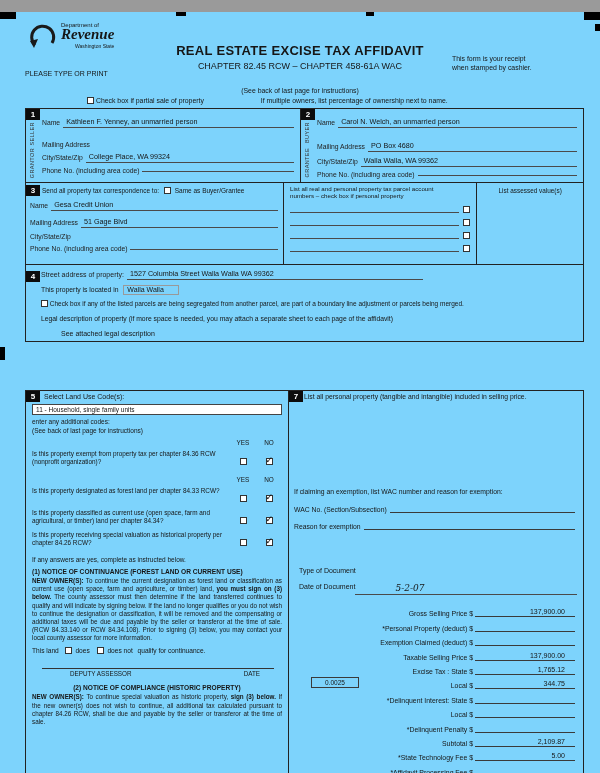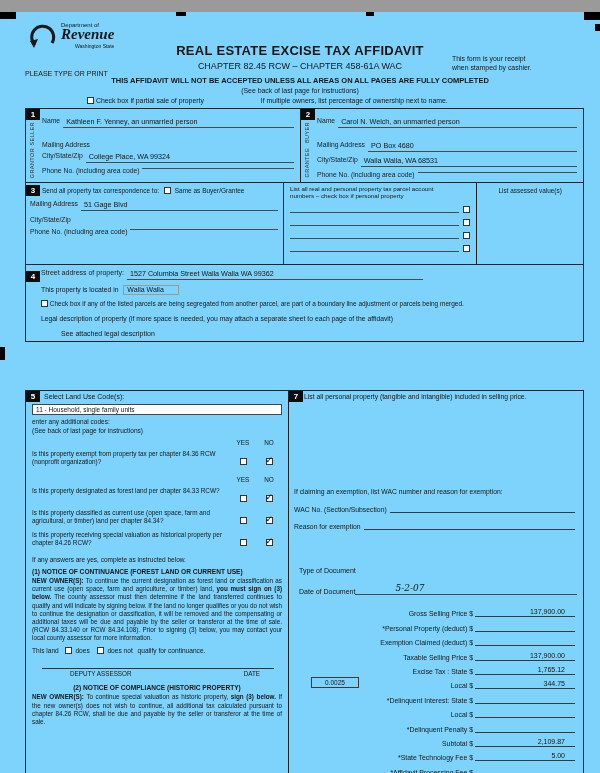--- a/index.html
+++ b/index.html
@@ -6,21 +6,21 @@
   html,body{background:#9a9a9a}
   .page{position:relative;width:600px;height:773px;margin:12px auto;background:#7dd3fc;overflow:hidden;
         font-family:"Liberation Sans","DejaVu Sans",sans-serif;color:#161616}
   .abs{position:absolute}
   .mark{position:absolute;background:#000}
   .numbox{position:absolute;width:14px;height:11px;background:#0c0c0c;color:#fff;font-size:8px;
           font-weight:bold;text-align:center;line-height:11px;z-index:3}
   .cb{display:inline-block;width:7px;height:7px;border:1px solid #333;background:#fff;
       vertical-align:-1px;position:relative;flex:none}
   .cb i{font-style:normal;font-size:9px;line-height:9px;position:absolute;left:-1px;top:-3px;color:#111}
-  .frow{display:flex;align-items:flex-start;font-size:6.8px}
+  .frow{display:flex;align-items:center;font-size:6.8px}
   .fl{white-space:nowrap;margin-right:3px;color:#222}
   .fv{flex:1;border-bottom:1px solid #4a4a4a;padding:0 2px 1px 3px;white-space:nowrap;font-size:7.2px}
   .vcol{position:absolute;left:0;top:11px;bottom:2px;width:12px;display:flex;flex-direction:column;
         justify-content:space-around;align-items:center}
   .vtext{writing-mode:vertical-rl;transform:rotate(180deg);font-size:5.5px;letter-spacing:.4px;color:#333}
   .qrow{display:flex;align-items:flex-start;margin-top:4px}
   .qtext{flex:1;font-size:6.4px;line-height:1.25;padding-right:2px}
   .qcell{width:26px;text-align:center;flex:none}
   .ynhead{display:flex;font-size:6.4px}
   .ynhead .sp{flex:1}
@@ -63,21 +63,20 @@
   <div class="abs" style="left:140px;top:31px;width:320px;text-align:center">
     <div style="font-size:13px;font-weight:bold;letter-spacing:.3px">REAL ESTATE EXCISE TAX AFFIDAVIT</div>
     <div style="font-size:9px;margin-top:3px">CHAPTER 82.45 RCW – CHAPTER 458-61A WAC</div>
   </div>
 
   <div class="abs" style="left:452px;top:42px;width:128px;font-size:6.9px;line-height:1.35">
     <div>This form is your receipt</div>
     <div>when stamped by cashier.</div>
   </div>
 
-  <div class="abs" style="left:0;top:64px;width:600px;text-align:center;font-size:7.5px;font-weight:bold">THIS AFFIDAVIT WILL NOT BE ACCEPTED UNLESS ALL AREAS ON ALL PAGES ARE FULLY COMPLETED</div>
   <div class="abs" style="left:0;top:75px;width:600px;text-align:center;font-size:6.9px">(See back of last page for instructions)</div>
 
   <div class="abs" style="left:25px;top:85px;width:559px;font-size:6.9px">
     <span style="margin-left:62px">
       <span class="cb"></span>
       <span>Check box if partial sale of property</span>
     </span>
     <span style="margin-left:55px">If multiple owners, list percentage of ownership next to name.</span>
   </div>
 
@@ -119,39 +118,43 @@
           <div class="frow">
             <span class="fl">Name</span>
             <span class="fv">Carol N. Welch, an unmarried person</span>
           </div>
           <div class="frow" style="margin-top:13px">
             <span class="fl">Mailing Address</span>
             <span class="fv">PO Box 4680</span>
           </div>
           <div class="frow" style="margin-top:4px">
             <span class="fl">City/State/Zip</span>
-            <span class="fv">Walla Walla, WA 68531</span>
+            <span class="fv">Walla Walla, WA 99362</span>
           </div>
           <div class="frow" style="margin-top:4px">
             <span class="fl">Phone No. (including area code)</span>
             <span class="fv"></span>
           </div>
         </div>
       </div>
     </div>
 
     <div style="display:flex;height:82px;border-bottom:1px solid #222">
       <div style="width:258px;position:relative">
         <div class="numbox" style="left:0;top:2px">3</div>
         <div style="margin:4px 5px 0 16px;font-size:6.5px">
           <span>Send all property tax correspondence to:</span>
           <span class="cb" style="margin:0 2px 0 3px"></span>
           <span>Same as Buyer/Grantee</span>
         </div>
         <div style="margin:6px 5px 0 4px">
+          <div class="frow">
+            <span class="fl">Name</span>
+            <span class="fv">Gesa Credit Union</span>
+          </div>
           <div class="frow" style="margin-top:6px">
             <span class="fl">Mailing Address</span>
             <span class="fv">51 Gage Blvd</span>
           </div>
           <div class="frow" style="margin-top:5px">
             <span class="fl">City/State/Zip</span>
           </div>
           <div class="frow" style="margin-top:5px">
             <span class="fl">Phone No. (including area code)</span>
             <span class="fv"></span>
@@ -291,21 +294,21 @@
         <div style="display:flex;align-items:flex-end;margin-top:8px;font-size:6.8px">
           <span>Reason for exemption</span>
           <span class="uline"></span>
         </div>
       </div>
 
       <div style="position:absolute;left:10px;top:176px;width:278px">
         <div style="display:flex;align-items:flex-end;font-size:7px">
           <span>Type of Document</span>
         </div>
-        <div style="display:flex;align-items:flex-end;margin-top:9px;font-size:7px">
+        <div style="display:flex;align-items:flex-start;margin-top:9px;font-size:7px">
           <span>Date of Document</span>
           <span class="fv" style="padding-left:40px;font-family:'DejaVu Serif',serif;font-style:italic;font-size:9px">5-2-07</span>
         </div>
       </div>
 
       <div style="position:absolute;left:0;right:0;top:212px">
         <div class="mrow">
           <span class="mlabel">Gross Selling Price $</span>
           <span class="mval">137,900.00</span>
         </div>

